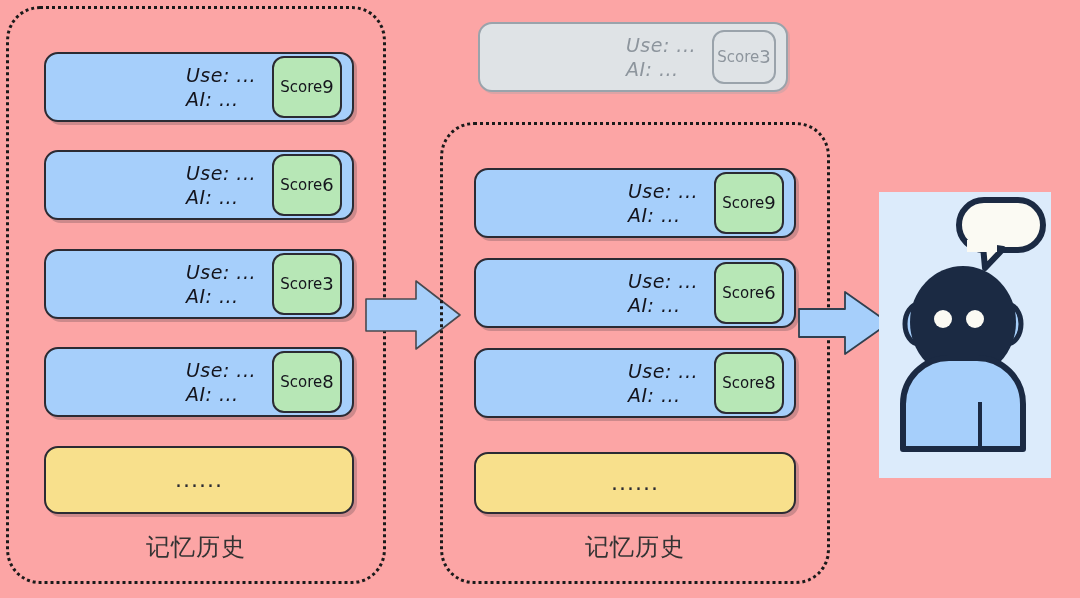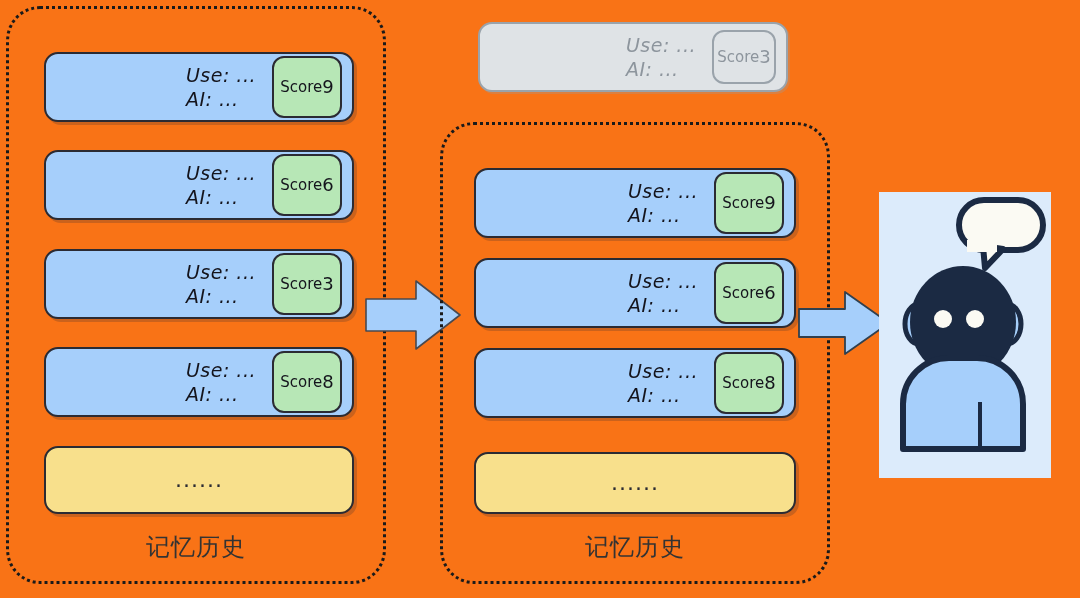--- a/index.html
+++ b/index.html
@@ -7,21 +7,21 @@
     padding: 0;
     background: #ffffff;
   }
   body {
     font-family: "Liberation Sans", "DejaVu Sans", sans-serif;
   }
   #canvas {
     position: relative;
     width: 1080px;
     height: 598px;
-    background: #f97316;
+    background: #fca5a5;
     overflow: hidden;
   }
 
   
   .memory-panel {
     position: absolute;
     border: 3px dotted #1a1a1a;
     border-radius: 34px;
     box-sizing: border-box;
     background: transparent;

